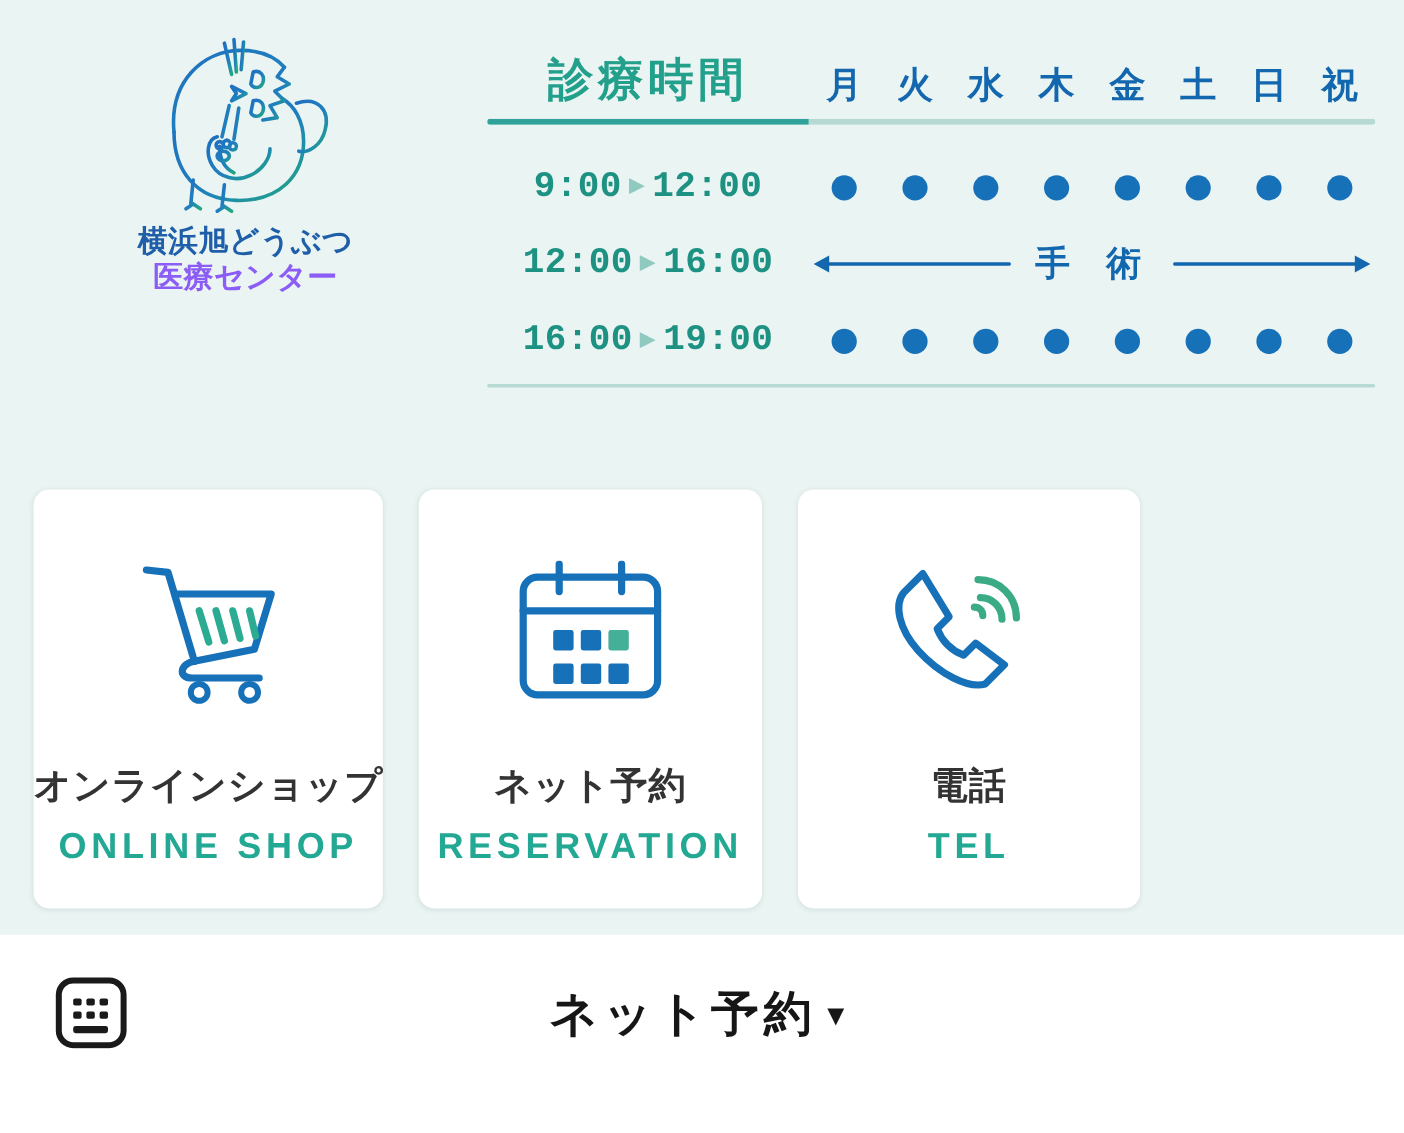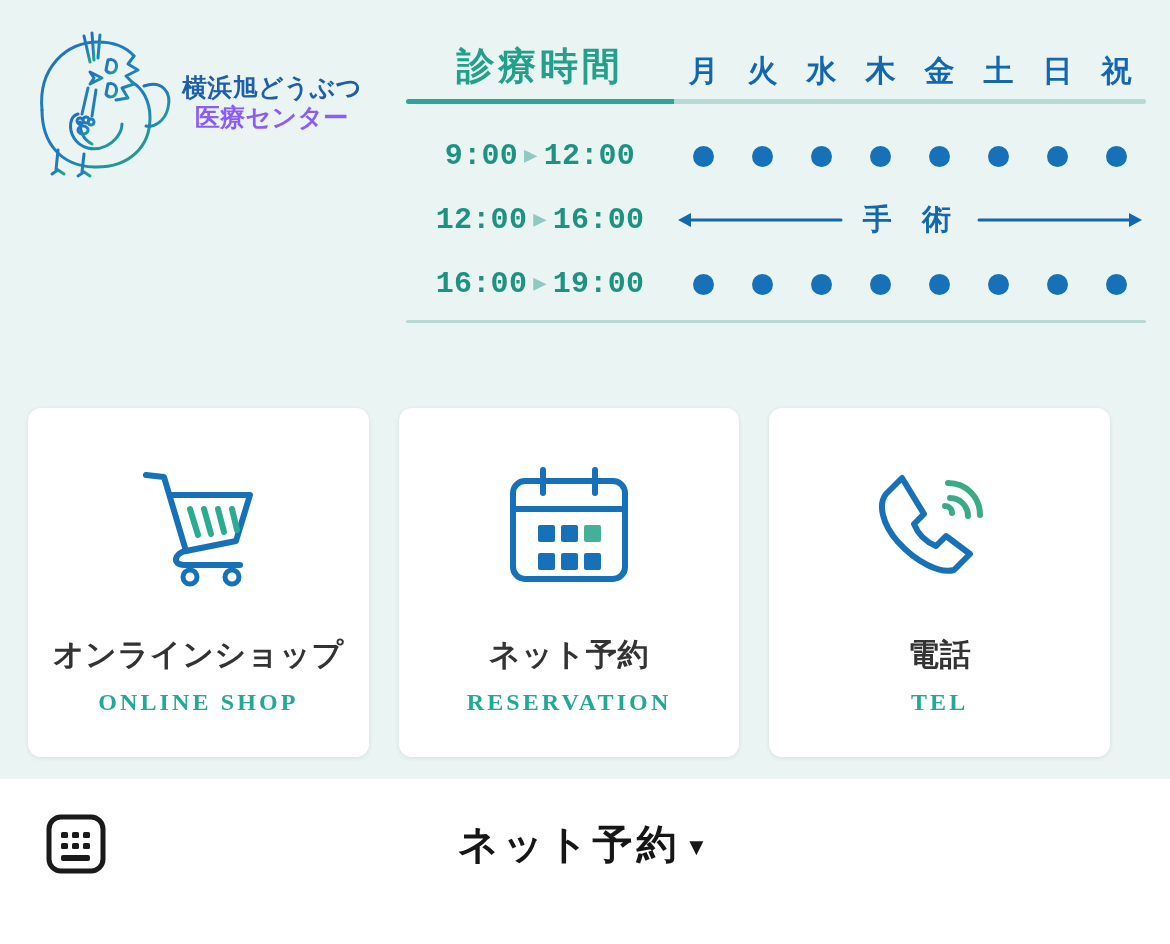--- a/index.html
+++ b/index.html
@@ -27,20 +27,21 @@
     background: #eaf4f2;
   }
 
   
   .brand-col {
     position: absolute;
     left: 22px;
     top: 18px;
     width: 365px;
     display: flex;
+    flex-direction: column;
     align-items: center;
   }
   .logo-mark {
     width: 160px;
     height: 165px;
     display: block;
   }
   .logo-wordmark {
     margin-top: 4px;
     text-align: center;
@@ -189,24 +190,23 @@
     padding: 0 20px;
     white-space: nowrap;
   }
   .arrow-svg { display: block; }
 
   
   .cards {
     position: absolute;
     left: 28px;
     top: 408px;
-    width: 1082px;
+    width: 922px;
     display: flex;
     gap: 30px;
-    font-family: Liberation Serif, serif;
   }
   .card {
     flex: 1;
     height: 349px;
     background: #ffffff;
     border-radius: 13px;
     box-shadow: 0 1px 4px rgba(60,110,110,.13);
     display: flex;
     flex-direction: column;
     align-items: center;
@@ -223,21 +223,21 @@
   .card-title {
     margin-top: 32px;
     font-size: 31px;
     font-weight: 700;
     color: #333333;
     letter-spacing: 0.02em;
     white-space: nowrap;
   }
   .card-sub {
     margin-top: 13px;
-    font-size: 24px;
+    font-size: 30px;
     font-weight: 700;
     color: #22a893;
     letter-spacing: 0.13em;
     white-space: nowrap;
   }
 
   
   .bottom-bar {
     position: absolute;
     left: 0;

